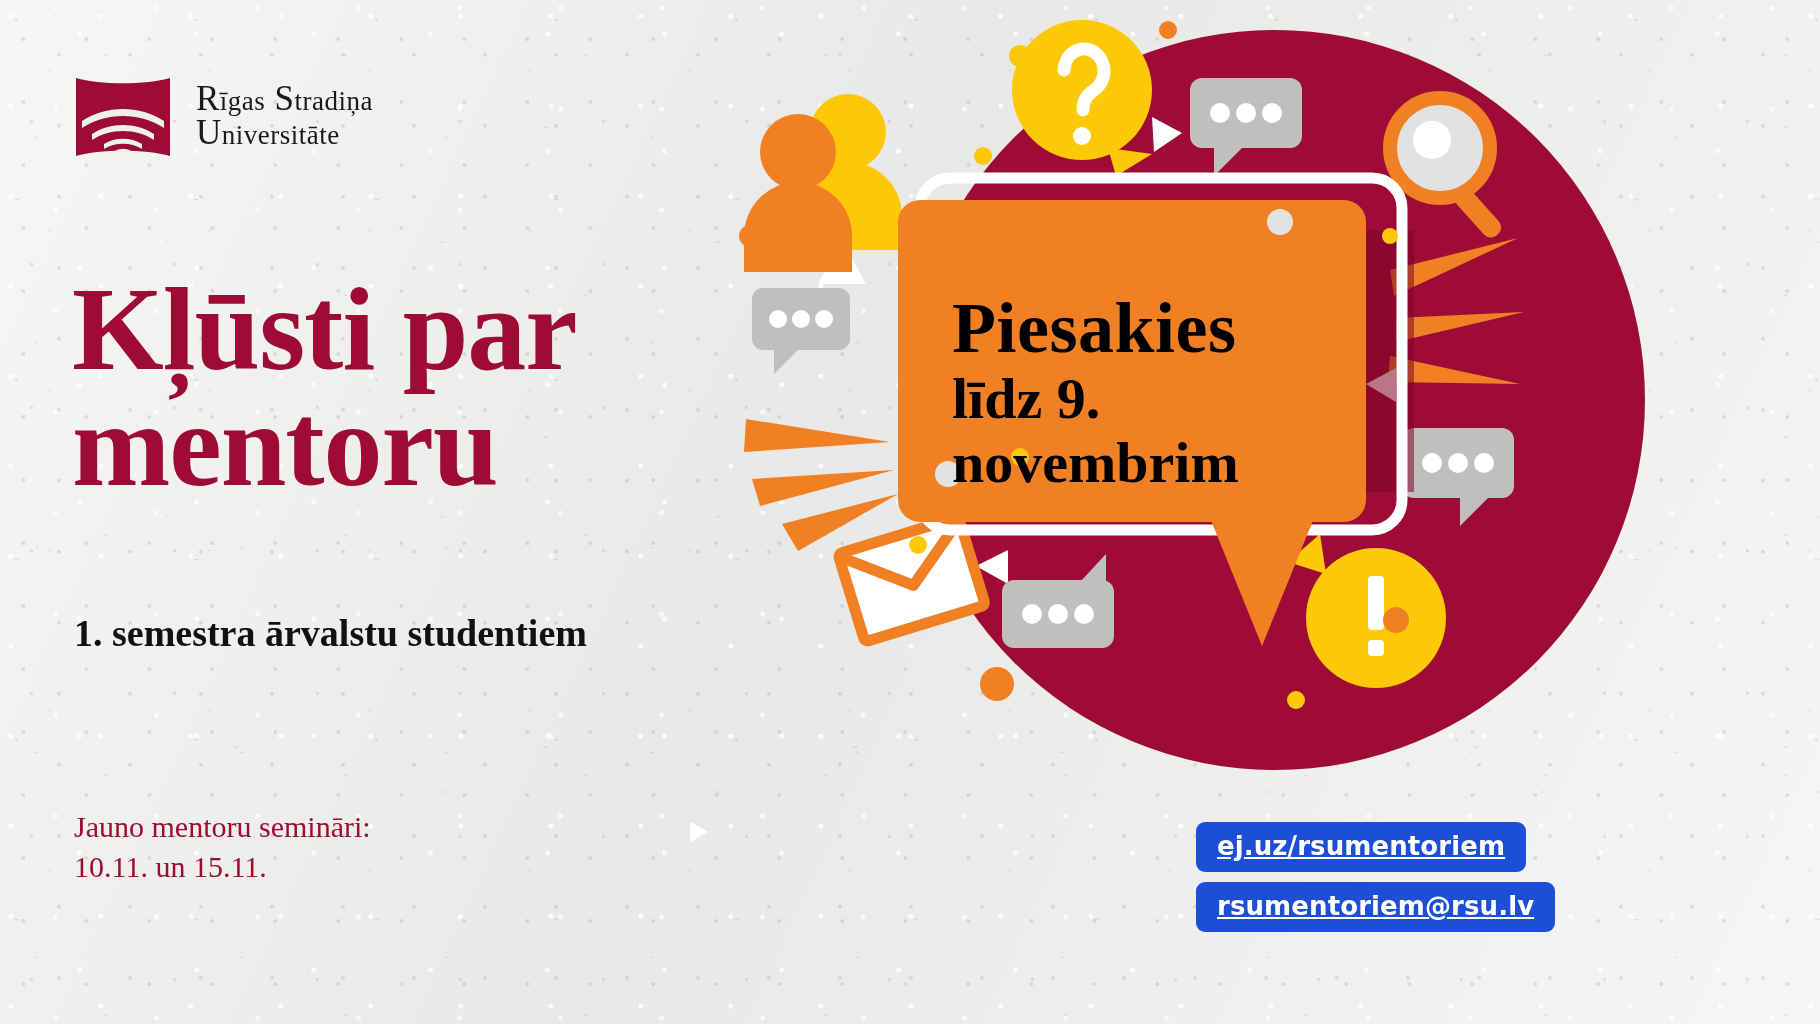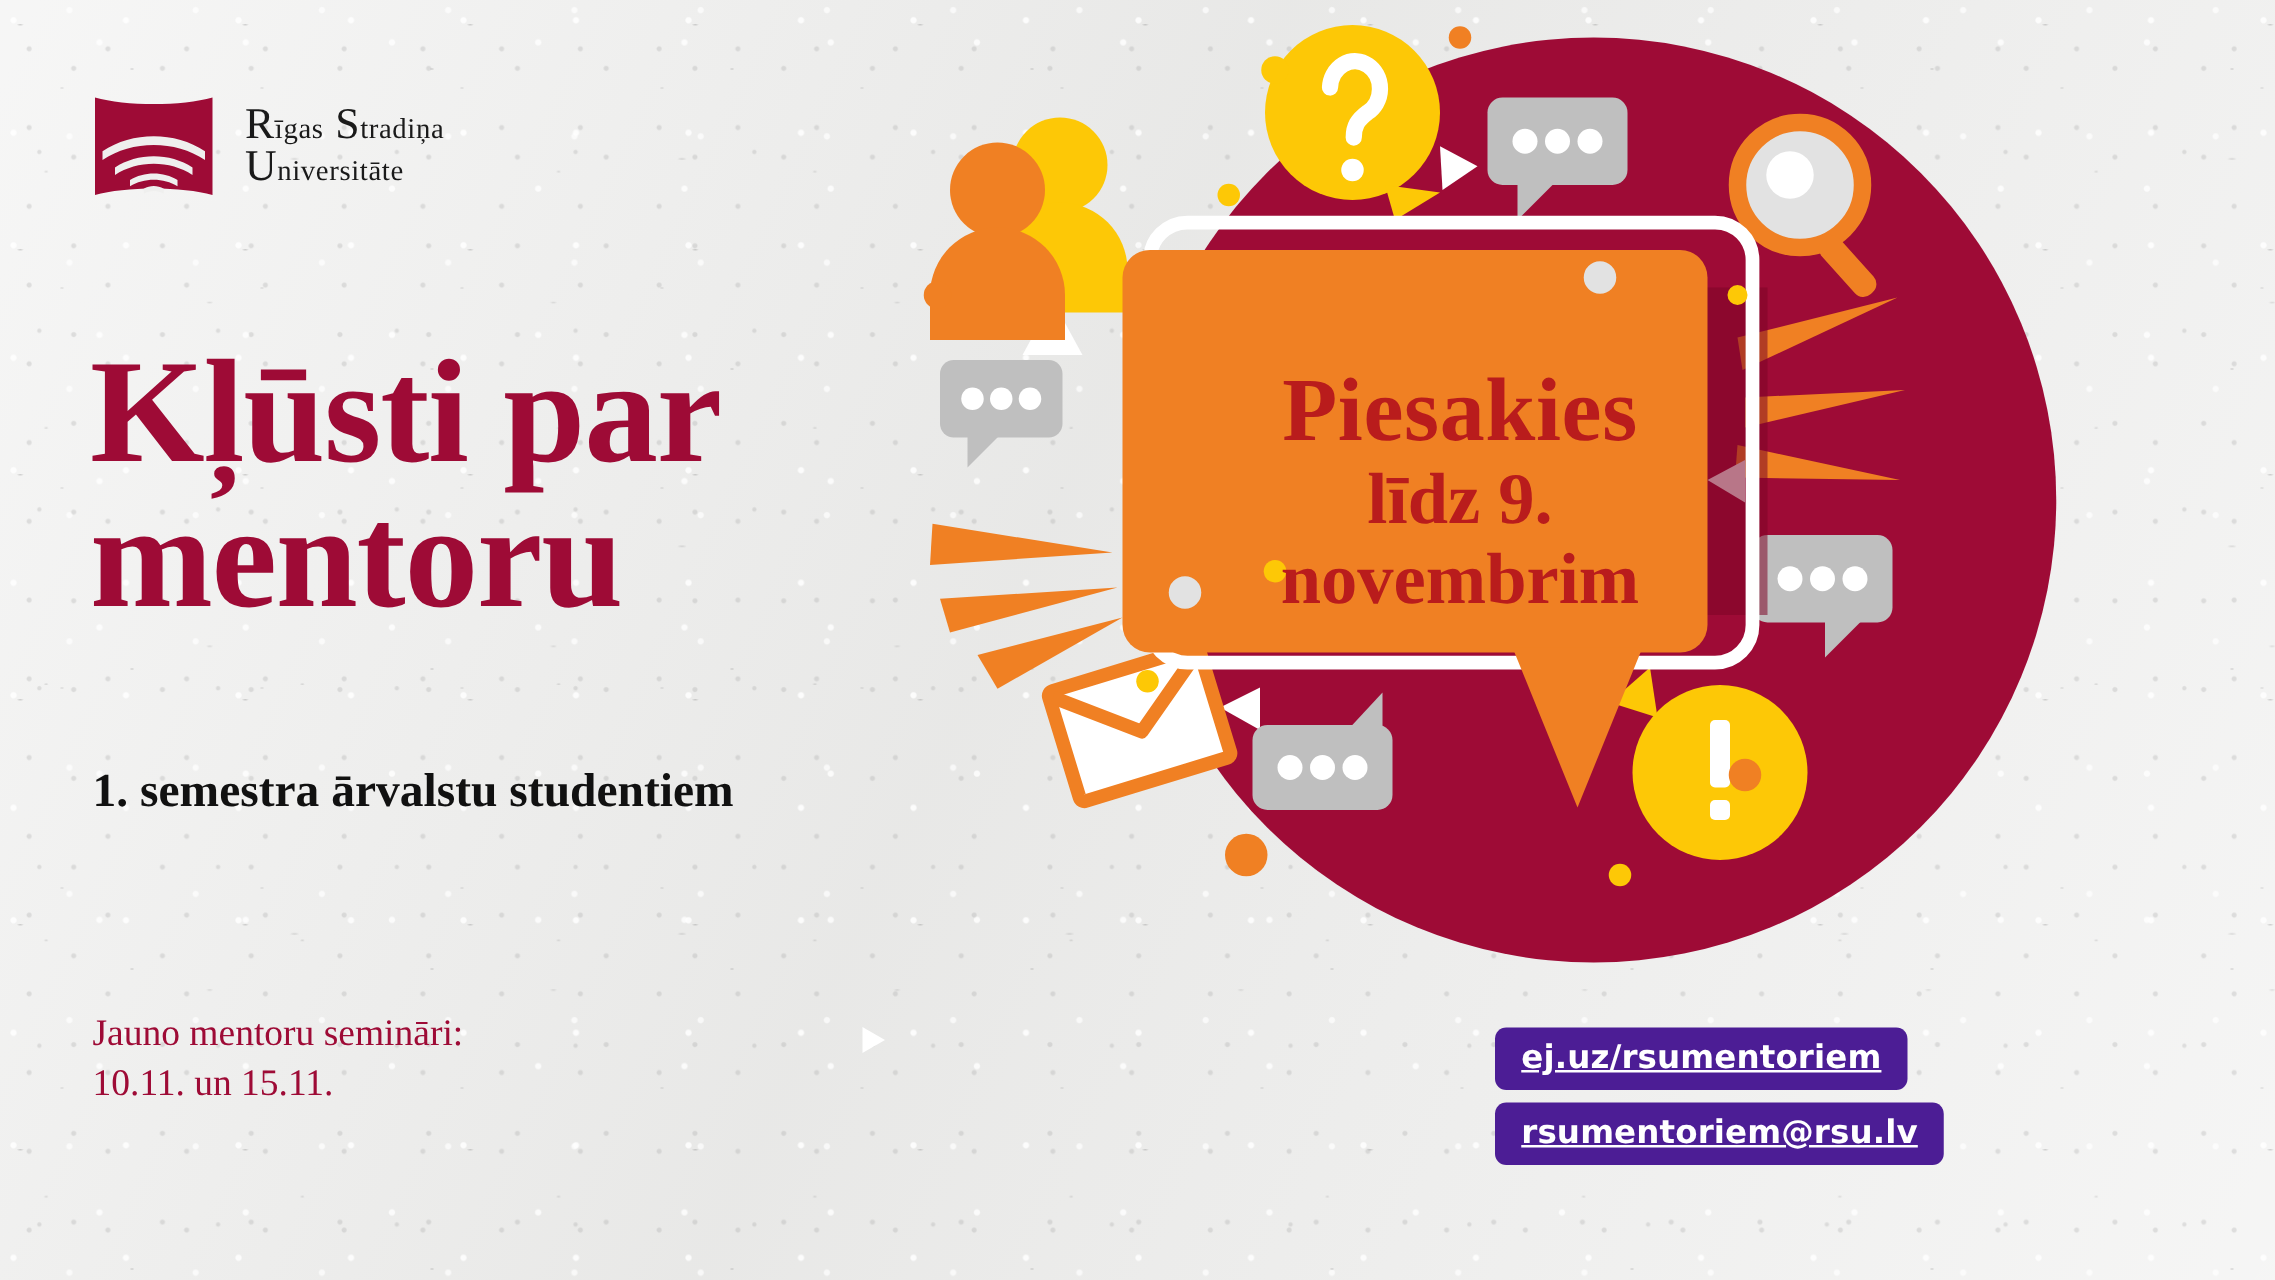--- a/index.html
+++ b/index.html
@@ -37,21 +37,21 @@
       radial-gradient(ellipse 2px 1px at 31% 44%, rgba(70,70,70,.35), transparent);
     background-size:180px 180px,240px 240px,310px 310px,205px 205px,275px 275px,160px 160px;
   }
 
   
   .logo-wrap{ position:absolute; left:72px; top:76px; z-index:20; display:flex; align-items:flex-start; gap:22px; }
   .logo-mark{ width:102px; height:82px; }
   .logo-text{ padding-top:6px; line-height:.96; color:#1a1a1a; font-family:"Liberation Serif", serif; }
   .logo-l1{ font-size:35px; letter-spacing:.5px; white-space:nowrap; }
   .logo-l2{ font-size:35px; letter-spacing:.5px; white-space:nowrap; }
-  .sc{ font-size:23px; }
+  .sc{ font-size:27px; }
 
   
   .headline{
     position:absolute; left:72px; top:272px; z-index:20;
     color:#9e0b36; font-weight:700; font-size:118px; line-height:.98;
     letter-spacing:-1px; white-space:nowrap;
   }
   .headline div{ display:block; }
   .subhead{
     position:absolute; left:74px; top:608px; z-index:20;
@@ -62,29 +62,29 @@
     color:#9e0b36; font-weight:400; font-size:30px; line-height:1.32; white-space:nowrap;
   }
 
   
   .art{ position:absolute; left:690px; top:0; width:1130px; height:1024px; z-index:10; }
   .art svg{ display:block; }
 
   
   .bubble-text{
     position:absolute; left:952px; top:292px; width:432px; z-index:30;
-    text-align:center; color:#b91c1c; pointer-events:none;
+    text-align:left; color:#000000; pointer-events:none;
   }
   .bubble-l1{ font-size:72px; font-weight:700; line-height:1.02; letter-spacing:.5px; }
   .bubble-l2{ font-size:58px; font-weight:700; line-height:1.1; margin-top:2px; }
 
   
   .chips{ position:absolute; left:1196px; top:822px; z-index:30; display:flex; flex-direction:column; gap:10px; }
   .chip{
-    background:#4c1d95; color:#fff; border-radius:9px;
+    background:#1d4ed8; color:#fff; border-radius:9px;
     padding:9px 21px 11px; font-family:"DejaVu Sans", sans-serif;
     font-weight:700; font-size:26px; letter-spacing:.1px; white-space:nowrap;
     display:inline-block; width:max-content;
   }
 </style>
 </head>
 <body>
 
 <div class="paper-bg"></div>
 <div class="paper-speck"></div>

